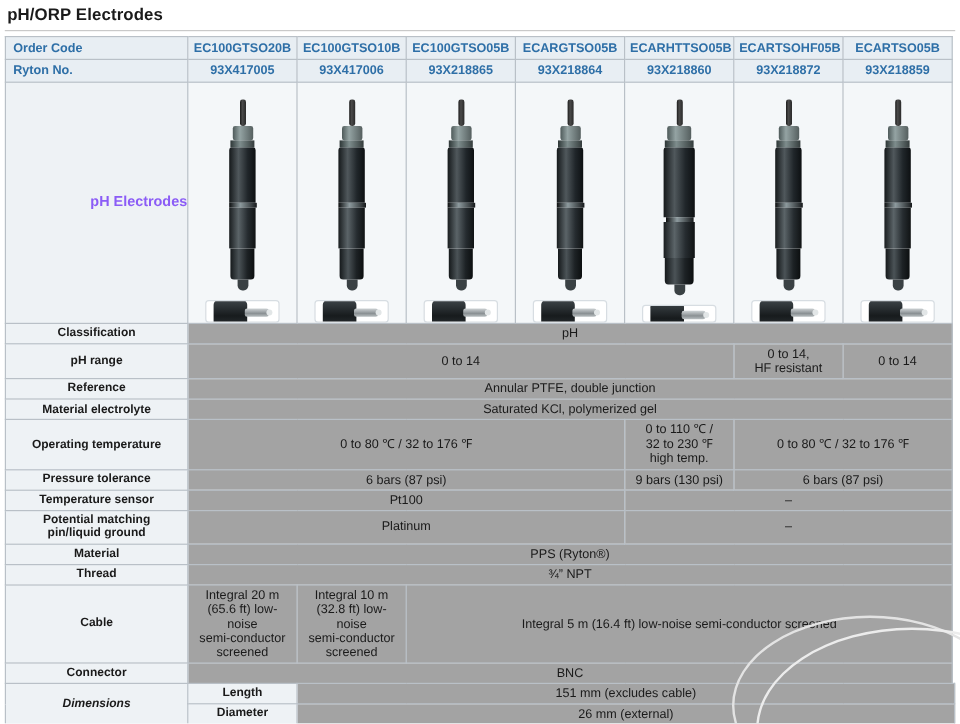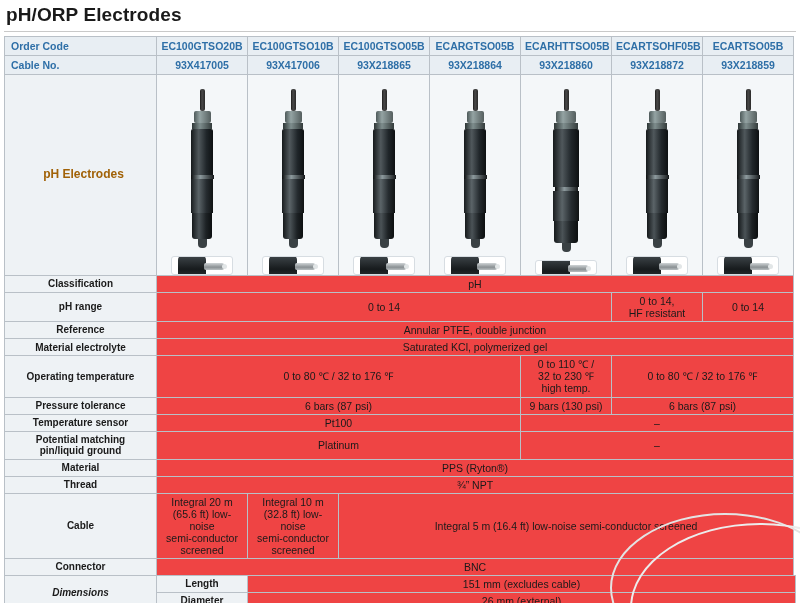--- a/index.html
+++ b/index.html
@@ -27,21 +27,21 @@
   .swoosh2 {
     position: absolute;
     right: -90px; bottom: -90px;
     width: 260px; height: 170px;
     border: 2px solid #ececec;
     border-radius: 50%;
     pointer-events: none;
   }
 
   h1.page-title {
-    font-size: 19px;
+    font-size: 14px;
     font-weight: bold;
     color: #1a1a1a;
     margin: 4px 0 5px 6px;
     letter-spacing: 0.1px;
   }
   .title-rule {
     height: 1px;
     background: #c9c9c9;
     margin: 0 4px 4px 4px;
   }
@@ -78,31 +78,31 @@
   td.rowlabel {
     text-align: left;
     padding-left: 6px;
     font-weight: bold;
     background: #eef2f5;
     font-size: 10px;
   }
   td.rowlabel.sub {
     font-weight: bold;
   }
-  td.val { background: #ef4444; }
+  td.val { background: #a3a3a3; }
 
   
   tr.imgrow td { padding: 0; height: 200px; background: #f4f7f9; }
   tr.imgrow td.rowlabel {
     vertical-align: middle;
-    color: #a16207;
+    color: #8b5cf6;
     font-weight: bold;
     font-size: 12px;
     background: #eef2f5;
-    text-align: center;
+    text-align: right;
     padding-left: 6px;
   }
   .probe-wrap {
     position: relative;
     height: 200px;
     display: flex;
     flex-direction: column;
     align-items: center;
     justify-content: flex-start;
     padding-top: 14px;
@@ -229,21 +229,21 @@
         <td class="lbl">Order Code</td>
         <td>EC100GTSO20B</td>
         <td>EC100GTSO10B</td>
         <td>EC100GTSO05B</td>
         <td>ECARGTSO05B</td>
         <td>ECARHTTSO05B</td>
         <td>ECARTSOHF05B</td>
         <td>ECARTSO05B</td>
       </tr>
       <tr class="hdr">
-        <td class="lbl">Cable No.</td>
+        <td class="lbl">Ryton No.</td>
         <td>93X417005</td>
         <td>93X417006</td>
         <td>93X218865</td>
         <td>93X218864</td>
         <td>93X218860</td>
         <td>93X218872</td>
         <td>93X218859</td>
       </tr>
 
       <tr class="imgrow">

